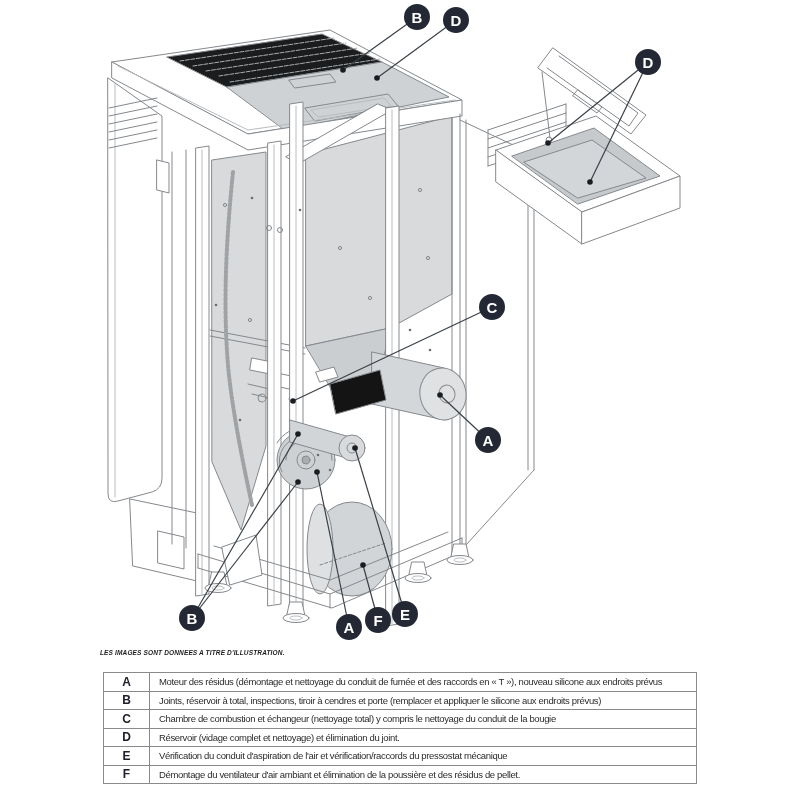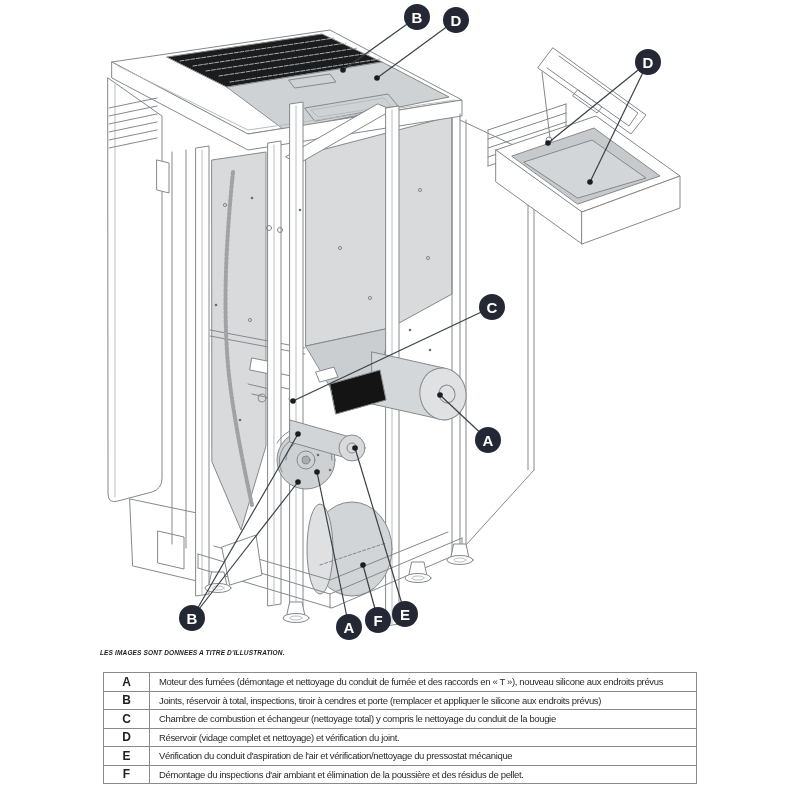--- a/index.html
+++ b/index.html
@@ -205,37 +205,37 @@
       <div class="callout" style="left: 365px; top: 607px;">F</div>
       <div class="callout" style="left: 392px; top: 601px;">E</div>
     </div>
 
   <div id="note">LES IMAGES SONT DONNEES A TITRE D'ILLUSTRATION.</div>
 
   <table id="legend-table">
     <tbody>
         <tr>
           <td class="key">A</td>
-          <td>Moteur des fumées (démontage et nettoyage du conduit de fumée et des raccords en « T »), nouveau silicone aux endroits prévus</td>
+          <td>Moteur des résidus (démontage et nettoyage du conduit de fumée et des raccords en « T »), nouveau silicone aux endroits prévus</td>
         </tr>
         <tr>
           <td class="key">B</td>
           <td>Joints, réservoir à total, inspections, tiroir à cendres et porte (remplacer et appliquer le silicone aux endroits prévus)</td>
         </tr>
         <tr>
           <td class="key">C</td>
           <td>Chambre de combustion et échangeur (nettoyage total) y compris le nettoyage du conduit de la bougie</td>
         </tr>
         <tr>
           <td class="key">D</td>
-          <td>Réservoir (vidage complet et nettoyage) et vérification du joint.</td>
+          <td>Réservoir (vidage complet et nettoyage) et élimination du joint.</td>
         </tr>
         <tr>
           <td class="key">E</td>
-          <td>Vérification du conduit d'aspiration de l'air et vérification/nettoyage du pressostat mécanique</td>
+          <td>Vérification du conduit d'aspiration de l'air et vérification/raccords du pressostat mécanique</td>
         </tr>
         <tr>
           <td class="key">F</td>
-          <td>Démontage du inspections d'air ambiant et élimination de la poussière et des résidus de pellet.</td>
+          <td>Démontage du ventilateur d'air ambiant et élimination de la poussière et des résidus de pellet.</td>
         </tr>
       </tbody>
   </table>
 </div>
 
 </body></html>

